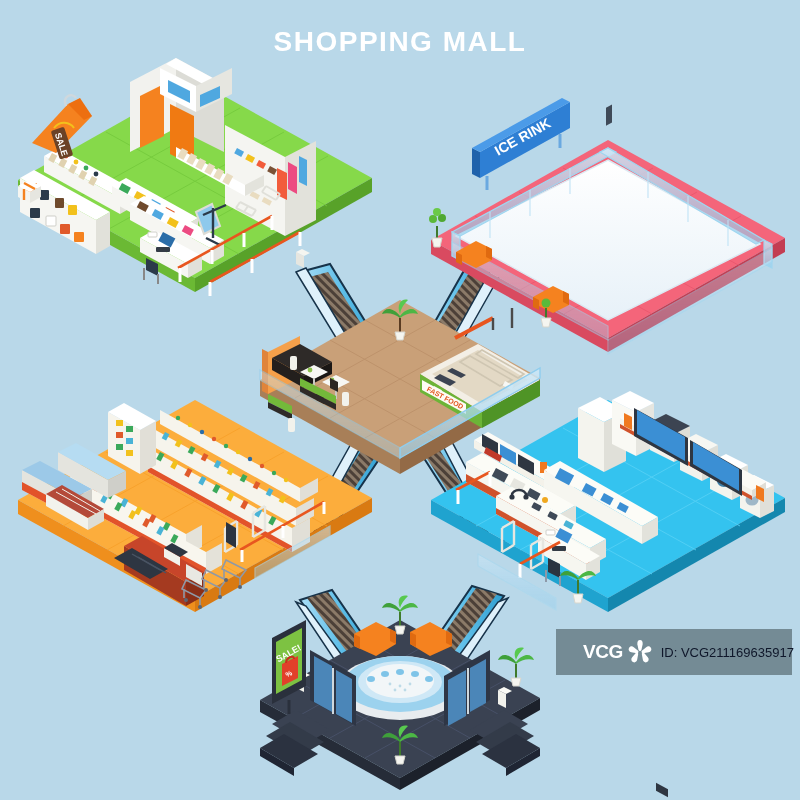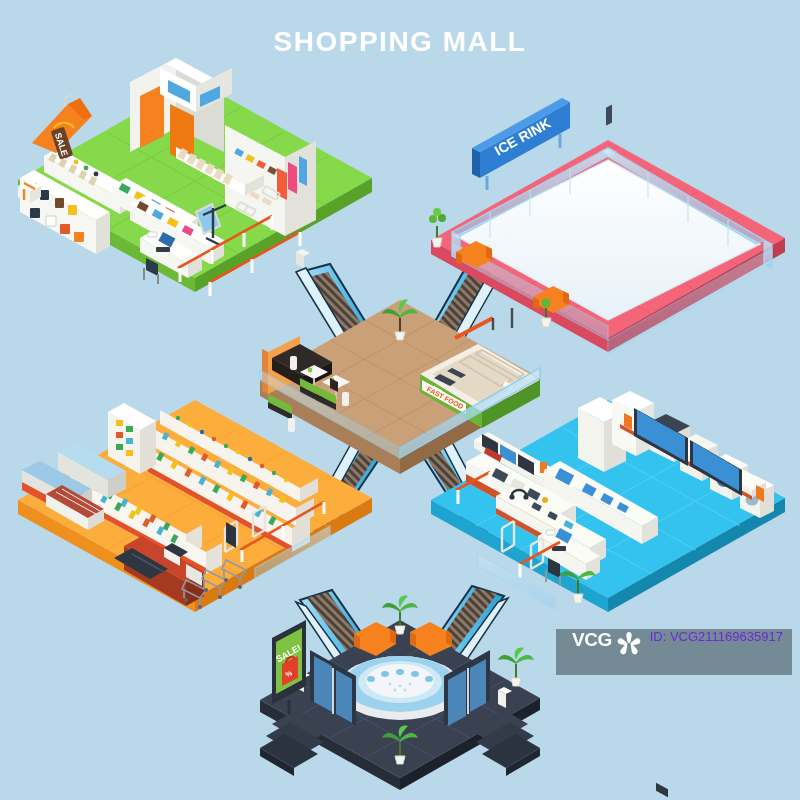--- a/index.html
+++ b/index.html
@@ -20,31 +20,31 @@
     font-weight:bold;
     letter-spacing:1.5px;
     font-family:"Liberation Sans", sans-serif;
     user-select:none;
   }
   svg{display:block;}
   .wm{
     position:absolute;
     left:556px;top:629px;width:236px;height:46px;
     background:rgba(96,116,126,0.78);
-    display:flex;
-    padding-left:16px;
+    display:flex;align-items:center;
+    padding-left:27px;
     box-sizing:border-box;
   }
   .wm-logo{
     font-size:19px;font-weight:bold;color:#ffffff;
     letter-spacing:-0.5px;font-family:"Liberation Sans", sans-serif;
   }
   .wm-mark{width:30px;height:30px;margin:0 6px 0 2px;position:relative;}
   .wm-id{
-    font-size:13px;color:#6d28d9;
+    font-size:13px;color:#0f172a;
     font-family:"Liberation Sans", sans-serif;
     white-space:nowrap;
   }
 </style>
 </head>
 <body>
 
 <div id="stage">
 
   <div class="title">SHOPPING MALL</div>

